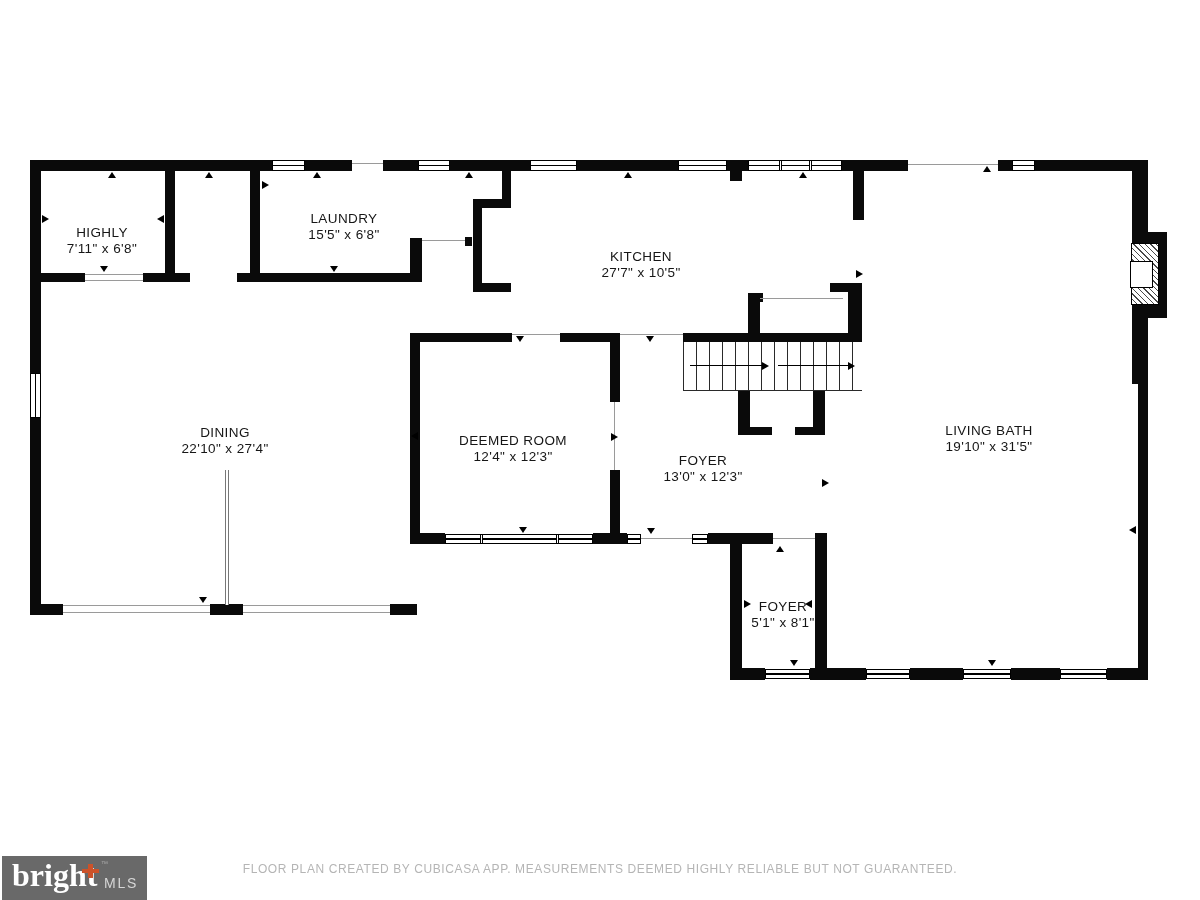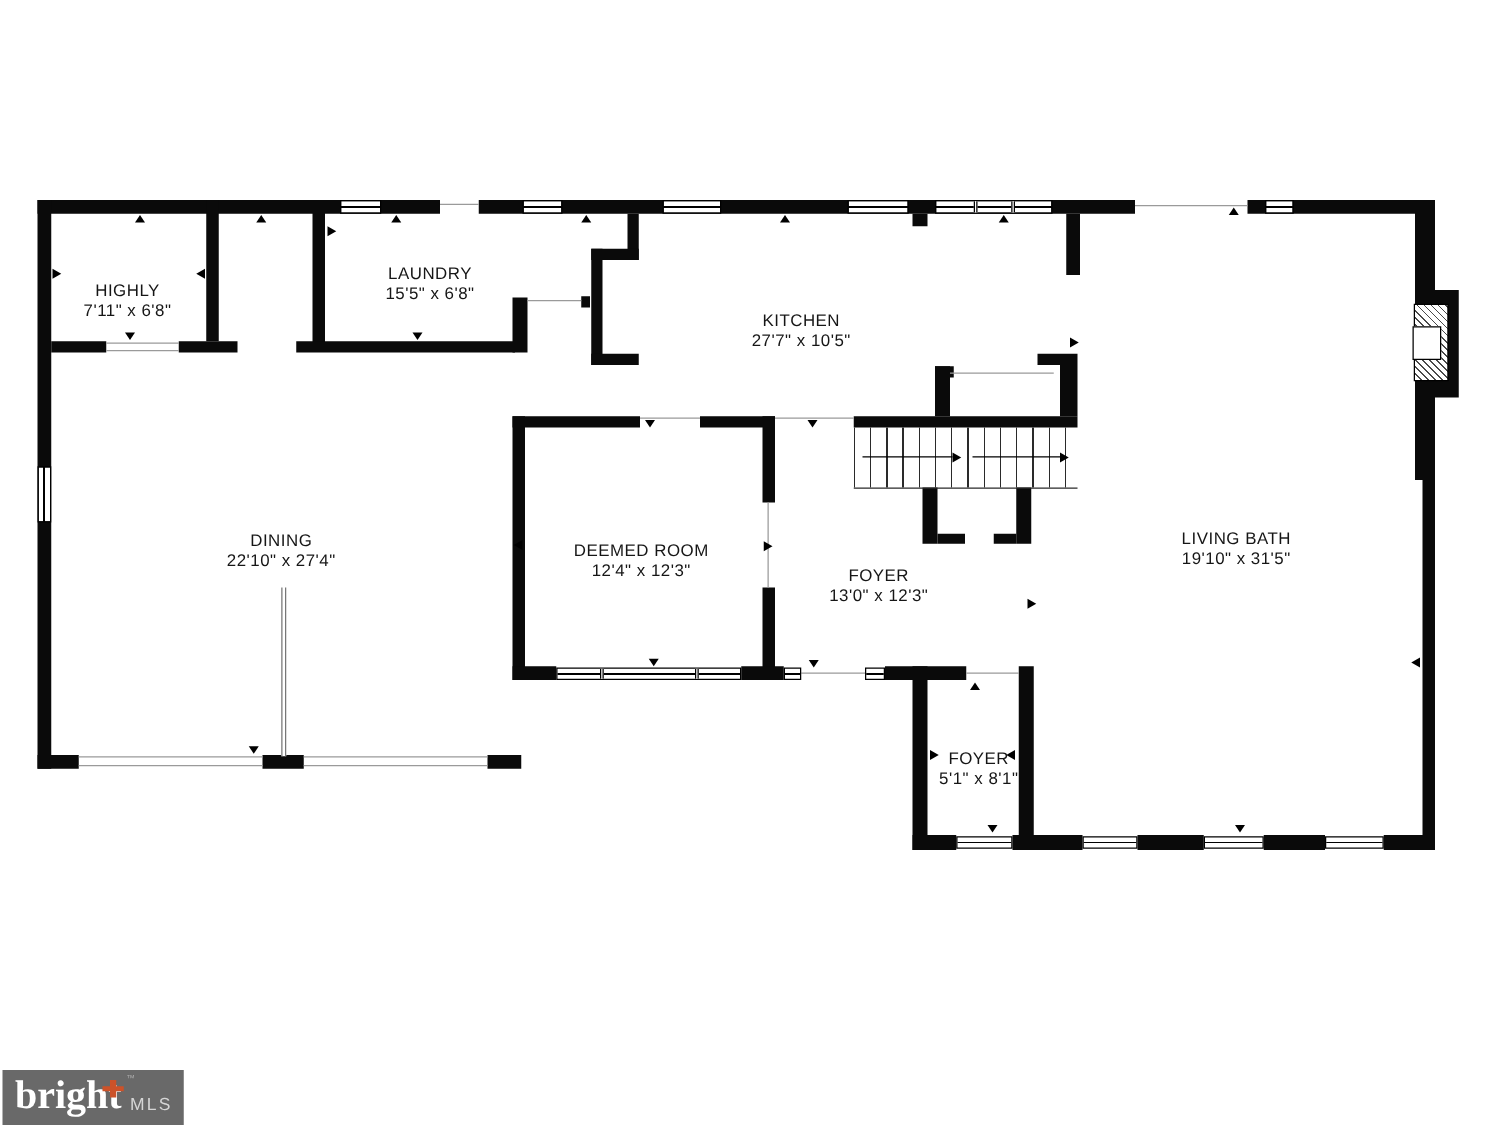--- a/index.html
+++ b/index.html
@@ -197,20 +197,21 @@
   </div>
   <div class="room-label" style="left:989px;top:439px">
     <div>LIVING BATH</div>
     <div class="dims">19'10" x 31'5"</div>
   </div>
   <div class="room-label" style="left:783px;top:615px">
     <div>FOYER</div>
     <div class="dims">5'1" x 8'1"</div>
   </div>
 
+  <div class="footer">FLOOR PLAN CREATED BY CUBICASA APP. MEASUREMENTS DEEMED HIGHLY RELIABLE BUT NOT GUARANTEED.</div>
   <div class="logo">
     <span class="brand">bright</span>
     <i class="plus-h"></i>
     <i class="plus-v"></i>
     <span class="tm">™</span>
     <span class="mls">MLS</span>
   </div>
 
 </div>
 

